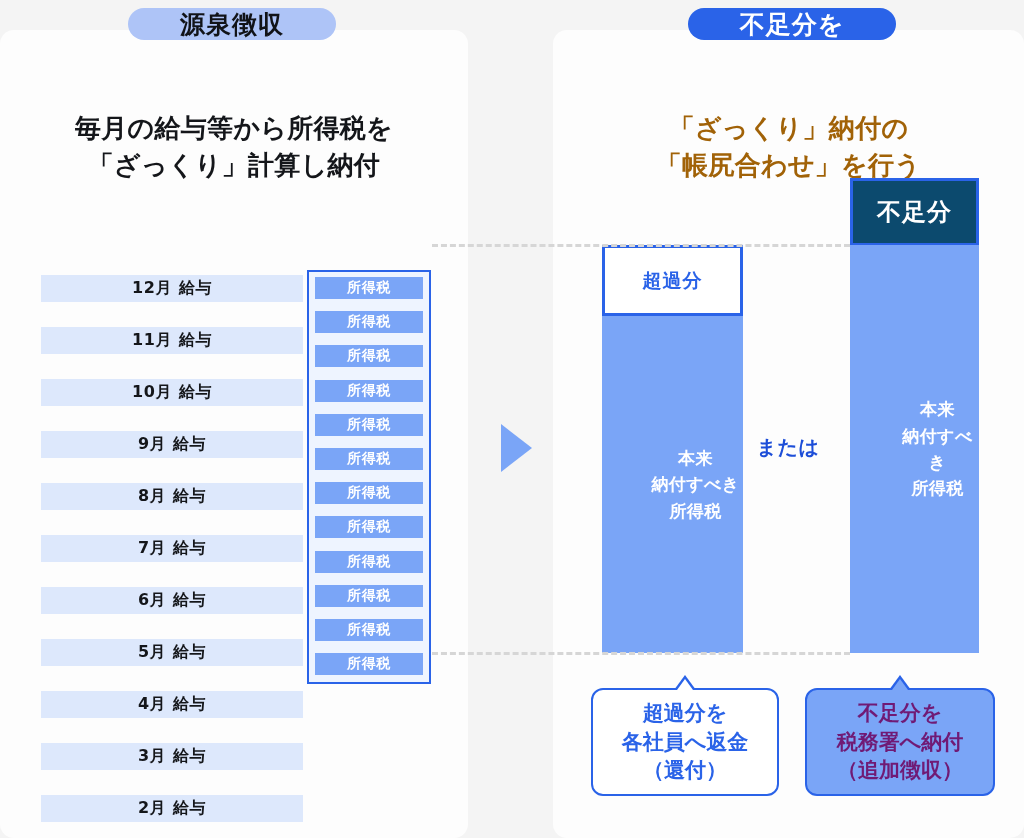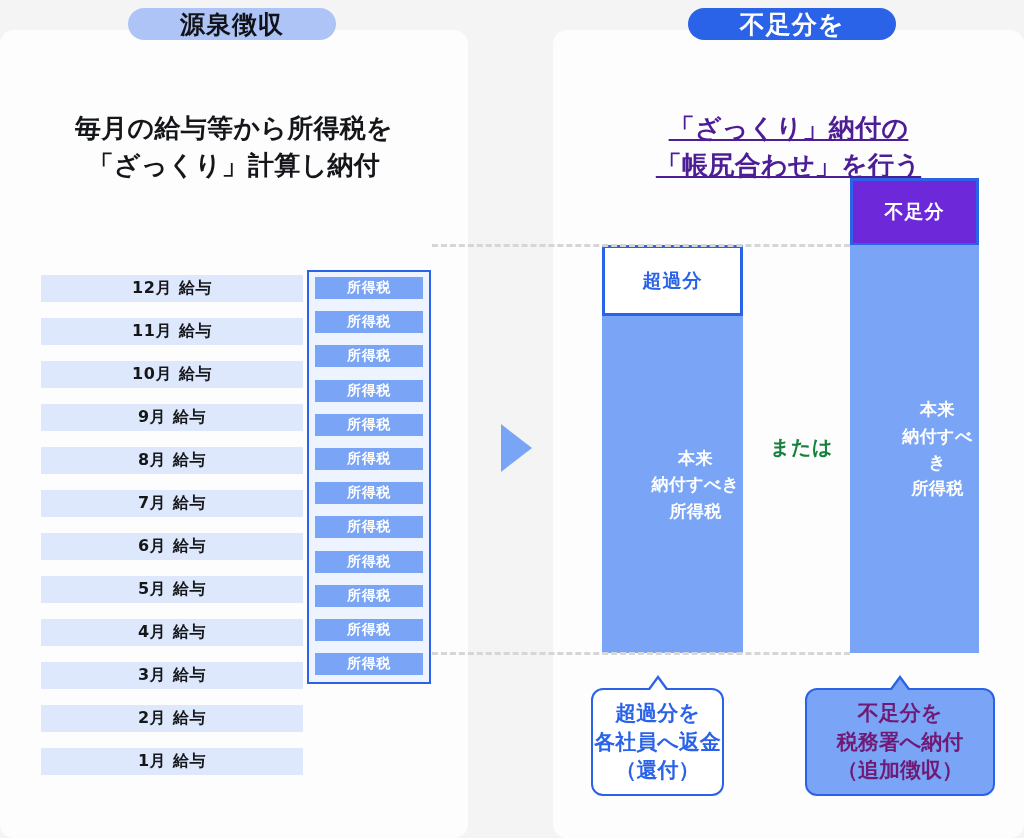--- a/index.html
+++ b/index.html
@@ -60,32 +60,32 @@
   .panel-title {
     position: absolute;
     width: 100%;
     text-align: center;
     font-weight: 700;
     font-size: 26px;
     line-height: 1.42;
     letter-spacing: 0.3px;
   }
   .title-left  { left: 0; top: 80px; color: #14161a; }
-  .title-right { left: 0; top: 80px; color: #4c1d95; text-decoration: underline; }
+  .title-right { left: 0; top: 80px; color: #a16207; }
 
   
   .months {
     position: absolute;
     left: 41px;
     top: 245px;
     width: 262px;
   }
   .month-row {
     height: 27px;
-    margin-bottom: 16px;
+    margin-bottom: 25px;
     background: #dde8fc;
     display: flex;
     align-items: center;
     justify-content: center;
     font-weight: 700;
     font-size: 16px;
     color: #14161a;
     letter-spacing: 0.5px;
   }
   .month-row .m-gap { display: inline-block; width: 7px; }
@@ -209,43 +209,43 @@
     justify-content: center;
     font-weight: 700;
     font-size: 19px;
     letter-spacing: 1px;
   }
   .seg-short {
     position: absolute;
     left: 850px; top: 178px; width: 129px; height: 68px;
     box-sizing: border-box;
     border: 3px solid #2a63e8;
-    background: #6d28d9;
+    background: #0c4a6e;
     color: #ffffff;
     display: flex;
     align-items: center;
     justify-content: center;
     font-weight: 700;
-    font-size: 19px;
+    font-size: 24px;
     letter-spacing: 1px;
   }
 
   .or-label {
     position: absolute;
     left: 743px; top: 434px; width: 90px;
-    text-align: right;
+    text-align: center;
     font-weight: 700;
     font-size: 20px;
-    color: #15803d;
+    color: #1d4ed8;
     letter-spacing: 0.5px;
   }
 
   
   .callout-r-left {
-    left: 591px; top: 688px; width: 133px; height: 108px;
+    left: 591px; top: 688px; width: 188px; height: 108px;
     border: 2.5px solid #2a63e8;
     background: #ffffff;
     color: #2a63e8;
     font-size: 21px;
   }
   .callout-r-left .ptr {
     left: 50%; margin-left: -11px;
     border-left: 11px solid transparent;
     border-right: 11px solid transparent;
     border-bottom: 15px solid #2a63e8;

